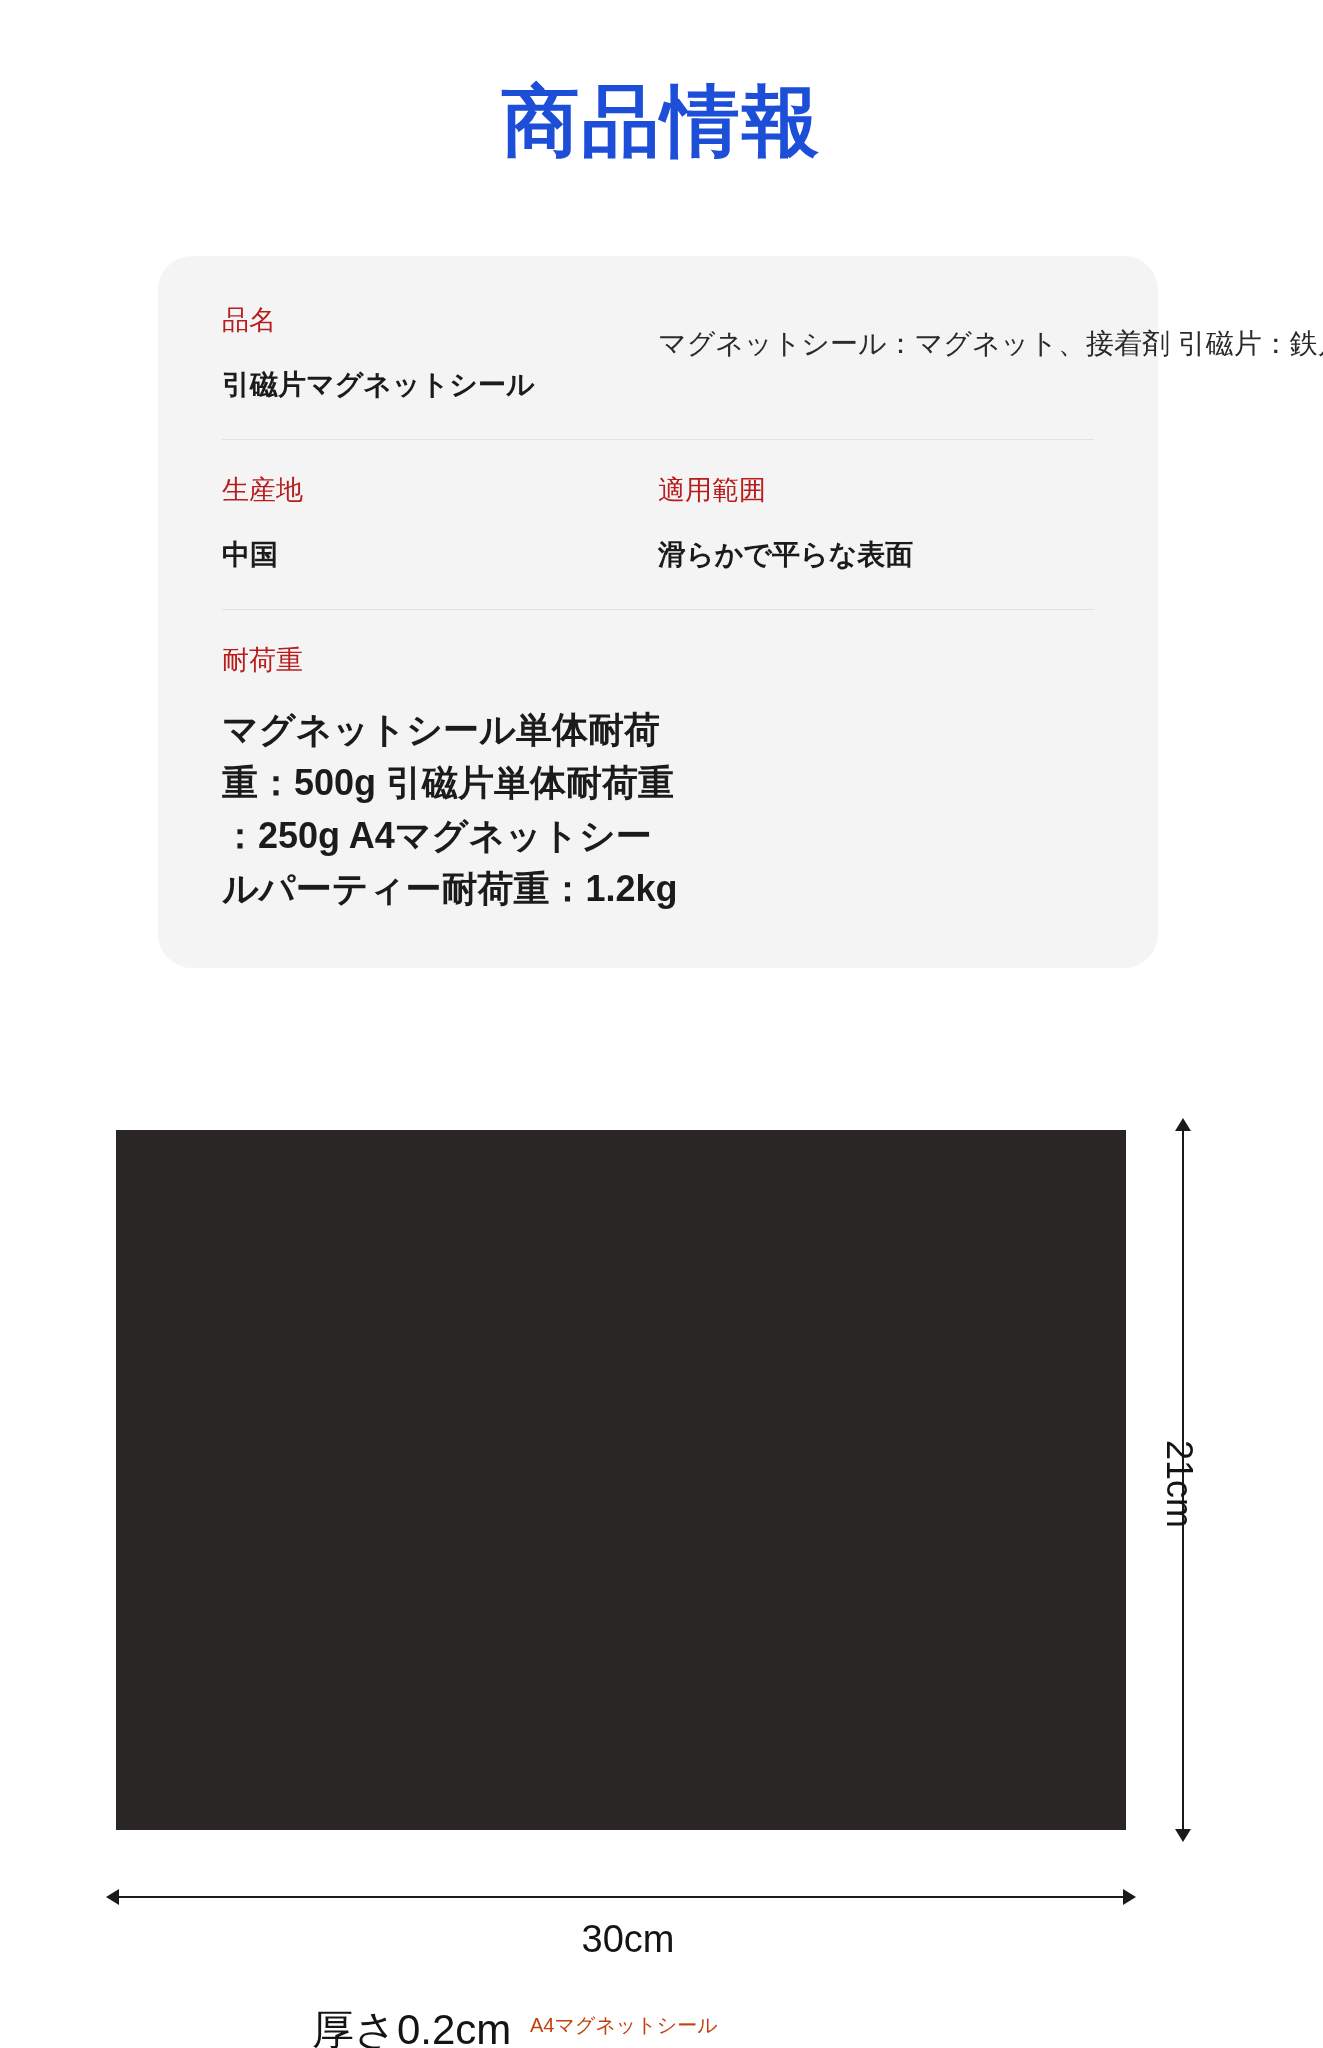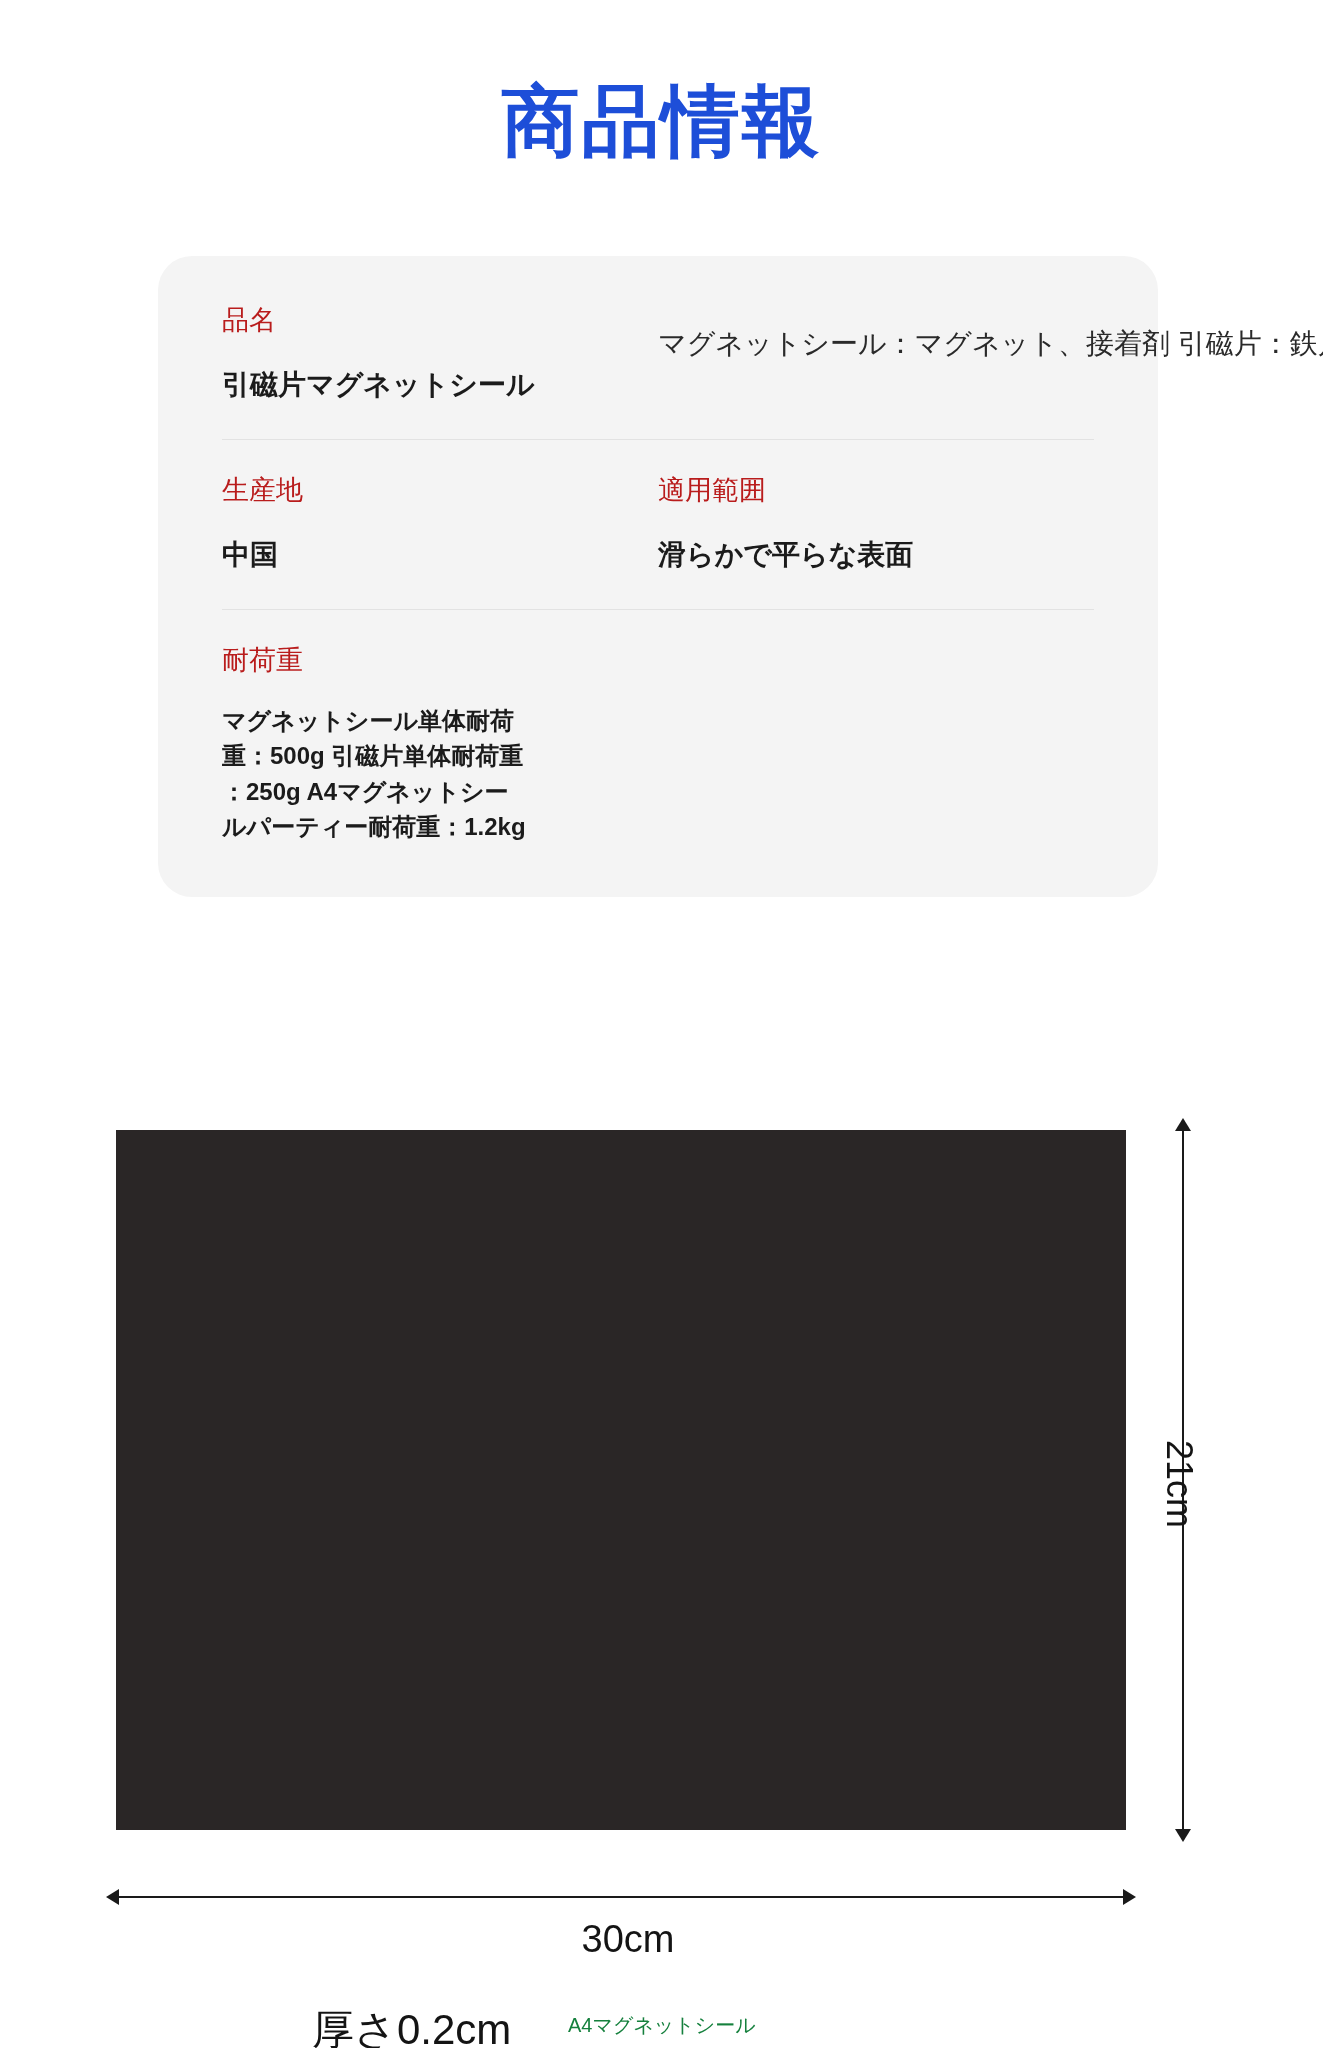--- a/index.html
+++ b/index.html
@@ -70,21 +70,21 @@
   }
 
   .divider {
     height: 1px;
     background: #e2e2e2;
     margin: 34px 0 30px 0;
   }
 
   .block-full { margin-top: 12px; }
   .load-value {
-    font-size: 24px;
+    font-size: 36px;
     font-weight: 700;
     line-height: 1.48;
     color: #1b1b1b;
     white-space: pre-line;
   }
 
   
   .diagram {
     position: absolute;
     left: 0;
@@ -174,24 +174,24 @@
   .thickness-label {
     position: absolute;
     left: 312px;
     top: 912px;
     font-size: 42px;
     color: #141414;
     white-space: nowrap;
   }
   .caption-label {
     position: absolute;
-    left: 568px;
+    left: 530px;
     top: 922px;
     font-size: 20px;
-    color: #15803d;
+    color: #c2410c;
     white-space: nowrap;
   }
 </style>
 </head>
 <body>
 
 <h1 class="page-title">商品情報</h1>
 
 <div class="info-card">
 

